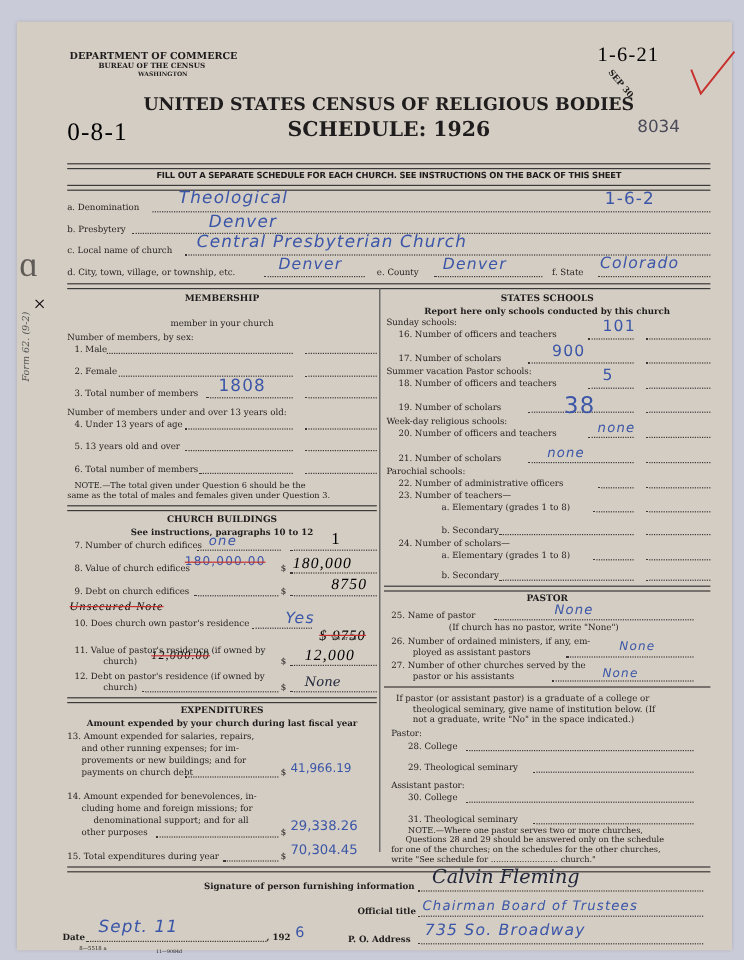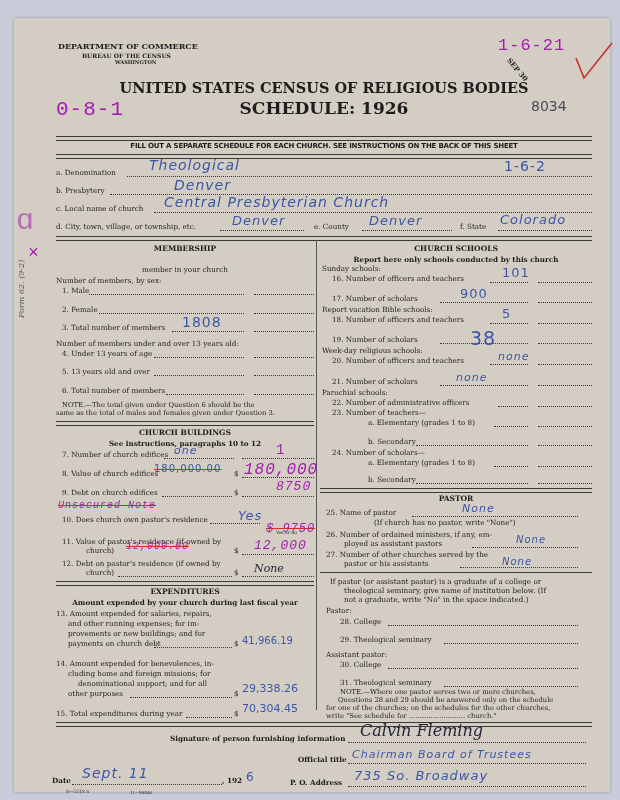--- a/index.html
+++ b/index.html
@@ -2,21 +2,21 @@
 <html><head>
 <meta charset="utf-8">
 <style>
   html,body{margin:0;padding:0;}
   body{width:620px;height:800px;background:#c9cbd9;position:relative;overflow:hidden;font-family:"DejaVu Serif",serif;}
   .paper{position:absolute;left:14px;top:18px;width:596px;height:774px;background:#d4cdc3;box-shadow:0 0 3px rgba(0,0,0,.25);}
   .abs{position:absolute;}
   .p{color:#1e1c1c;font-size:7.2px;line-height:9px;white-space:nowrap;}
   .b{font-weight:bold;}
   .hw-blue{font-family:"DejaVu Sans",sans-serif;color:#3b56a8;font-style:italic;letter-spacing:1px;}
-  .hw-red{font-family:Liberation Mono, monospace;color:#a21caf;font-style:italic;letter-spacing:1px;}
+  .hw-red{font-family:Liberation Serif, serif;color:#000000;font-style:italic;letter-spacing:1px;}
   .hw-dark{font-family:"DejaVu Serif",serif;color:#1f2438;font-style:italic;}
   .dots{border-bottom:1px dotted #3a3838;position:absolute;height:0;}
   .rule{position:absolute;height:0;border-top:1.5px solid #3a3838;}
   .rule2{position:absolute;height:3px;border-top:1px solid #3a3838;border-bottom:1px solid #3a3838;}
   .vline{position:absolute;width:0;border-left:1px solid #555;}
   .center{text-align:center;}
   .strike{text-decoration:line-through;text-decoration-color:#c8302e;}
 </style>
 </head>
 <body>
@@ -111,21 +111,21 @@
   <div class="abs p" style="left:48px;top:432px;">7. Number of church edifices</div>
   <div class="dots" style="left:150px;top:440px;width:70px;"></div>
   <div class="dots" style="left:228px;top:440px;width:72px;"></div>
   <div class="abs hw-blue" style="left:160px;top:426px;font-size:11px;">one</div>
   <div class="abs hw-red" style="left:262px;top:424px;font-size:14px;font-style:normal;">1</div>
 
   <div class="abs p" style="left:48px;top:451px;">8. Value of church edifices</div>
   <div class="abs hw-blue strike" style="left:140px;top:445px;font-size:10px;font-style:normal;">180,000.00</div>
   <div class="abs p" style="left:220px;top:451px;">$</div>
   <div class="dots" style="left:228px;top:459px;width:72px;"></div>
-  <div class="abs hw-red" style="left:230px;top:443px;font-size:16px;">180,000</div>
+  <div class="abs hw-red" style="left:230px;top:443px;font-size:13px;">180,000</div>
 
   <div class="abs p" style="left:48px;top:470px;">9. Debt on church edifices</div>
   <div class="dots" style="left:148px;top:478px;width:70px;"></div>
   <div class="abs p" style="left:220px;top:470px;">$</div>
   <div class="dots" style="left:228px;top:478px;width:72px;"></div>
   <div class="abs hw-red" style="left:262px;top:461px;font-size:13px;">8750</div>
 
   <div class="abs hw-red strike" style="left:44px;top:482px;font-size:10px;">Unsecured Note</div>
   <div class="abs hw-red strike" style="left:252px;top:504px;font-size:12px;">$ 9750</div>
 
@@ -167,34 +167,34 @@
   <div class="abs p" style="left:54px;top:671px;">other purposes</div>
   <div class="dots" style="left:116px;top:679px;width:102px;"></div>
   <div class="abs p" style="left:220px;top:671px;">$</div>
   <div class="abs hw-blue" style="left:228px;top:664px;font-size:11px;font-style:normal;letter-spacing:0;">29,338.26</div>
 
   <div class="abs p" style="left:42px;top:691px;">15. Total expenditures during year</div>
   <div class="dots" style="left:172px;top:699px;width:46px;"></div>
   <div class="abs p" style="left:220px;top:691px;">$</div>
   <div class="abs hw-blue" style="left:228px;top:684px;font-size:11px;font-style:normal;letter-spacing:0;">70,304.45</div>
 
-  <div class="abs p b center" style="left:306px;top:226px;width:272px;font-size:7.5px;">CHURCH SCHOOLS</div>
+  <div class="abs p b center" style="left:306px;top:226px;width:272px;font-size:7.5px;">STATES SCHOOLS</div>
   <div class="abs p b center" style="left:306px;top:237px;width:272px;">Report here only schools conducted by this church</div>
   <div class="abs p" style="left:308px;top:246px;">Sunday schools:</div>
   <div class="abs p" style="left:318px;top:256px;">16. Number of officers and teachers</div>
   <div class="dots" style="left:476px;top:264px;width:38px;"></div>
   <div class="dots" style="left:524px;top:264px;width:54px;"></div>
   <div class="abs hw-blue" style="left:488px;top:247px;font-size:13px;font-style:normal;">101</div>
 
   <div class="abs p" style="left:318px;top:276px;">17. Number of scholars</div>
   <div class="dots" style="left:426px;top:284px;width:88px;"></div>
   <div class="dots" style="left:524px;top:284px;width:54px;"></div>
   <div class="abs hw-blue" style="left:446px;top:268px;font-size:13px;font-style:normal;">900</div>
 
-  <div class="abs p" style="left:308px;top:287px;">Report vacation Bible schools:</div>
+  <div class="abs p" style="left:308px;top:287px;">Summer vacation Pastor schools:</div>
   <div class="abs p" style="left:318px;top:297px;">18. Number of officers and teachers</div>
   <div class="dots" style="left:476px;top:305px;width:38px;"></div>
   <div class="dots" style="left:524px;top:305px;width:54px;"></div>
   <div class="abs hw-blue" style="left:488px;top:288px;font-size:13px;font-style:normal;">5</div>
 
   <div class="abs p" style="left:318px;top:317px;">19. Number of scholars</div>
   <div class="dots" style="left:426px;top:325px;width:88px;"></div>
   <div class="dots" style="left:524px;top:325px;width:54px;"></div>
   <div class="abs hw-blue" style="left:456px;top:309px;font-size:19px;font-style:normal;">38</div>
 

